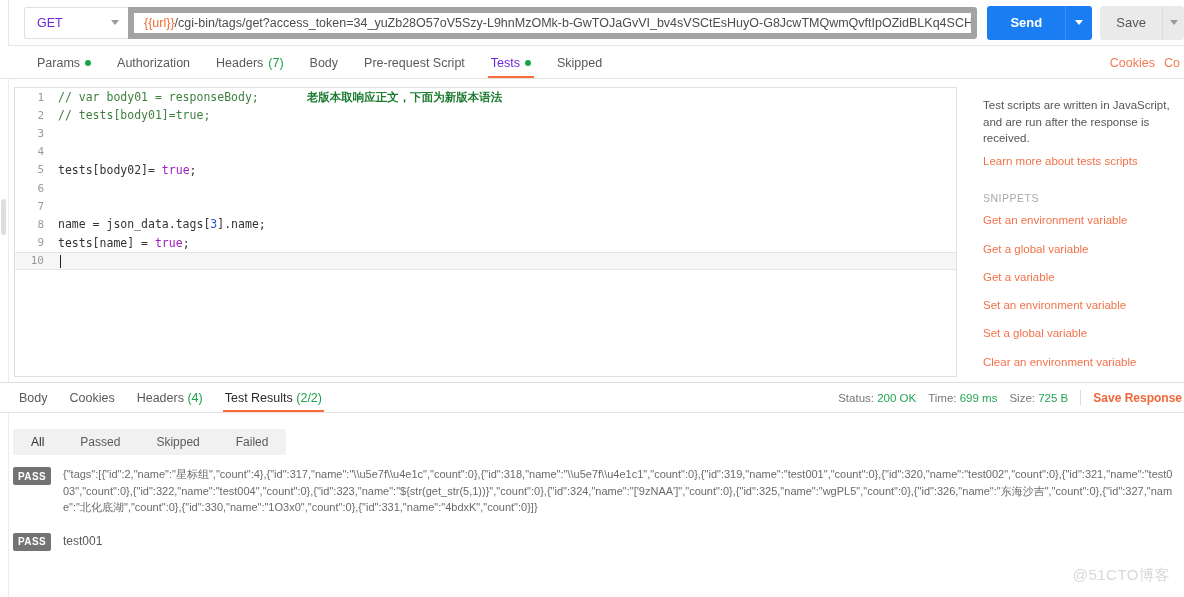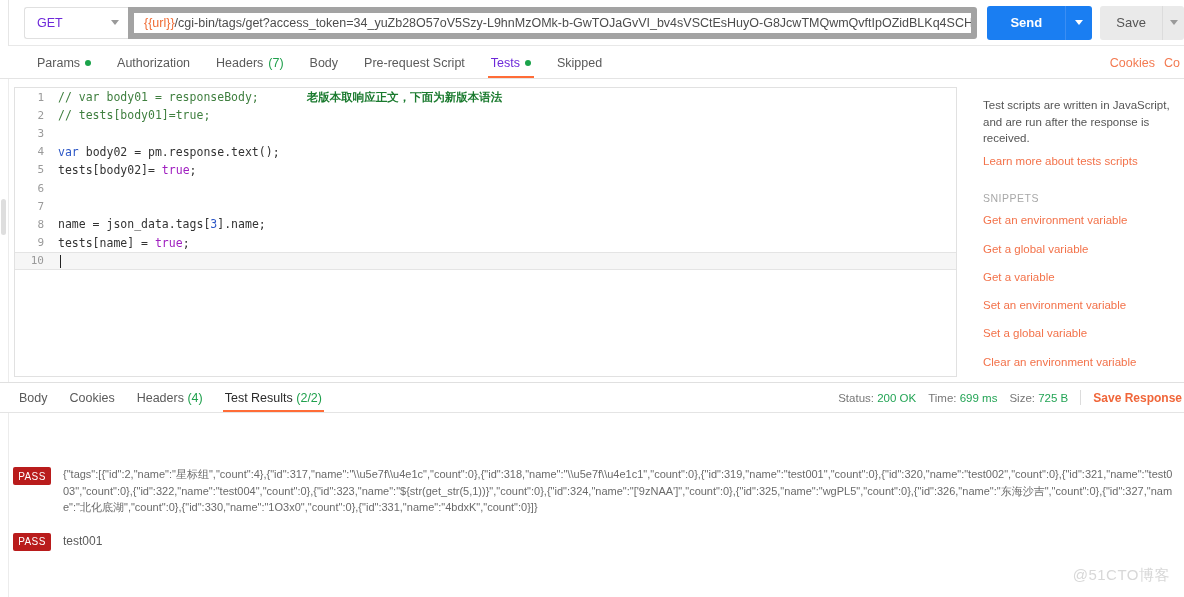--- a/index.html
+++ b/index.html
@@ -307,22 +307,22 @@
     cursor: pointer;
   }
   .filter.active { color: #2f2f2f; }
 
   .res-list {
     position: absolute; left: 13px; top: 53px;
     width: 1160px;
   }
   .res-item { display: flex; align-items: flex-start; margin-bottom: 16px; }
   .pass-badge {
-    background: #b91c1c;
-    color: #fff; font-size: 10px; font-weight: normal;
+    background: #737373;
+    color: #fff; font-size: 10px; font-weight: bold;
     letter-spacing: .4px;
     width: 38px; height: 18px;
     display: flex; align-items: center; justify-content: center;
     border-radius: 2px; flex: none;
     margin-top: 1px;
   }
   .res-text {
     margin-left: 12px;
     font-size: 11px;
     color: #6a6a6a;
@@ -415,21 +415,20 @@
       <div class="code-line">
         <span class="ln">2</span>
         <span class="code c-comment">// tests[body01]=true;</span>
       </div>
       <div class="code-line">
         <span class="ln">3</span>
         <span class="code"></span>
       </div>
       <div class="code-line">
         <span class="ln">4</span>
-        <span class="code"><span class="c-kw">var</span> body02 = pm.response.text();</span>
       </div>
       <div class="code-line">
         <span class="ln">5</span>
         <span class="code">tests[body02]= <span class="c-bool">true</span>;</span>
       </div>
       <div class="code-line">
         <span class="ln">6</span>
         <span class="code"></span>
       </div>
       <div class="code-line">
@@ -488,20 +487,26 @@
         <span class="meta-val">725 B</span>
       </span>
       <span class="divider-v"></span>
       <span class="save-resp">Save Response</span>
     </div>
   </div>
 
   <div class="results">
     <div class="res-rail"></div>
 
+    <div class="filter-row">
+      <div class="filter active">All</div>
+      <div class="filter">Passed</div>
+      <div class="filter">Skipped</div>
+      <div class="filter">Failed</div>
+    </div>
 
     <div class="res-list">
       <div class="res-item">
         <div class="pass-badge">PASS</div>
         <div class="res-text">{"tags":[{"id":2,"name":"星标组","count":4},{"id":317,"name":"\\u5e7f\\u4e1c","count":0},{"id":318,"name":"\\u5e7f\\u4e1c1","count":0},{"id":319,"name":"test001","count":0},{"id":320,"name":"test002","count":0},{"id":321,"name":"test003","count":0},{"id":322,"name":"test004","count":0},{"id":323,"name":"${str(get_str(5,1))}","count":0},{"id":324,"name":"['9zNAA']","count":0},{"id":325,"name":"wgPL5","count":0},{"id":326,"name":"东海沙吉","count":0},{"id":327,"name":"北化底湖","count":0},{"id":330,"name":"1O3x0","count":0},{"id":331,"name":"4bdxK","count":0}]}</div>
       </div>
       <div class="res-item">
         <div class="pass-badge">PASS</div>
         <div class="res-text simple">test001</div>
       </div>

